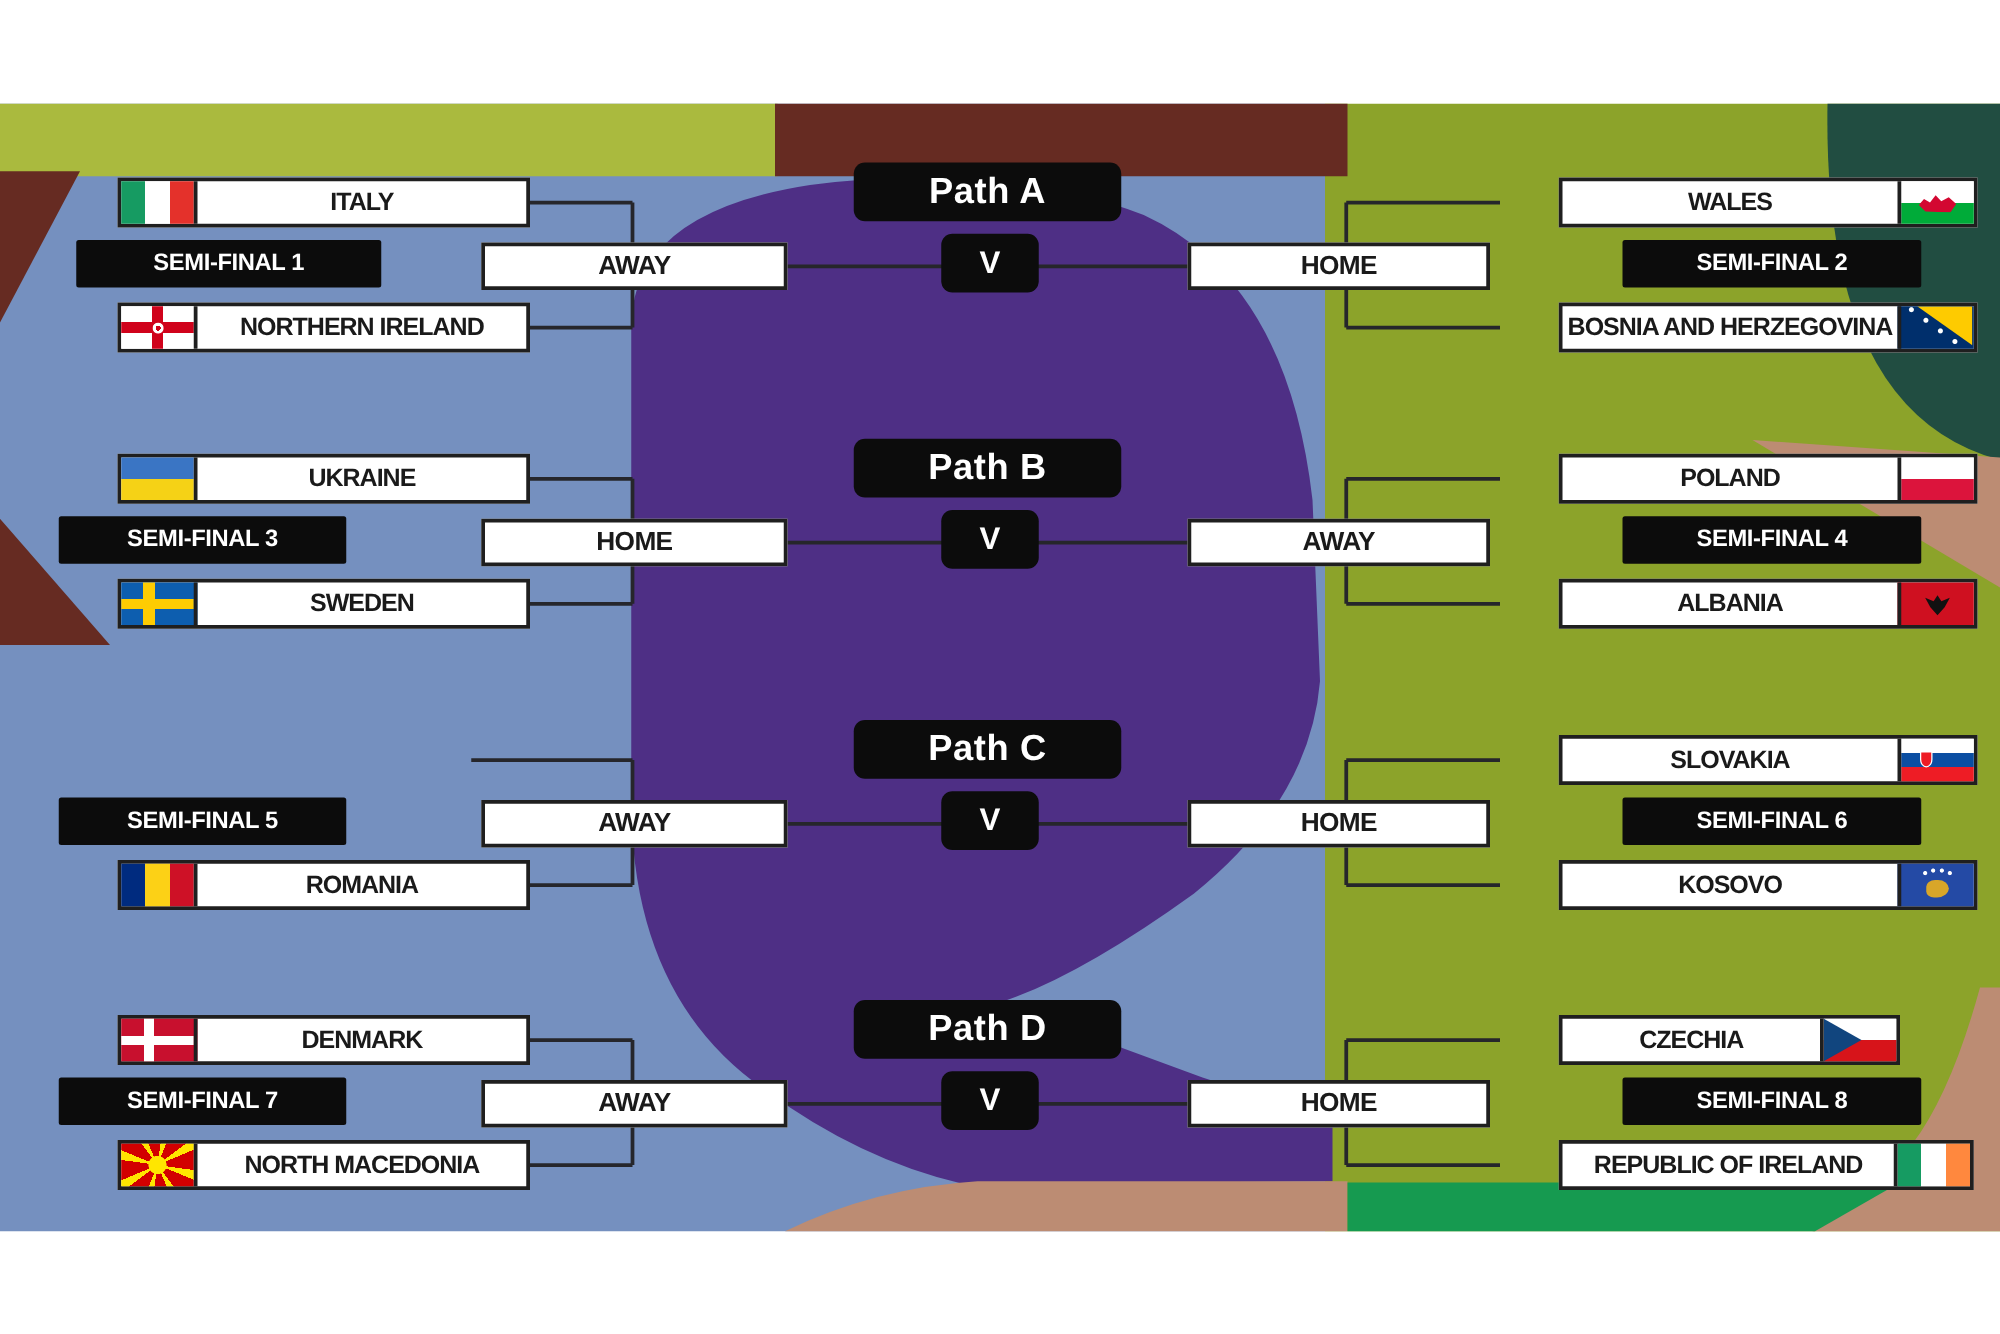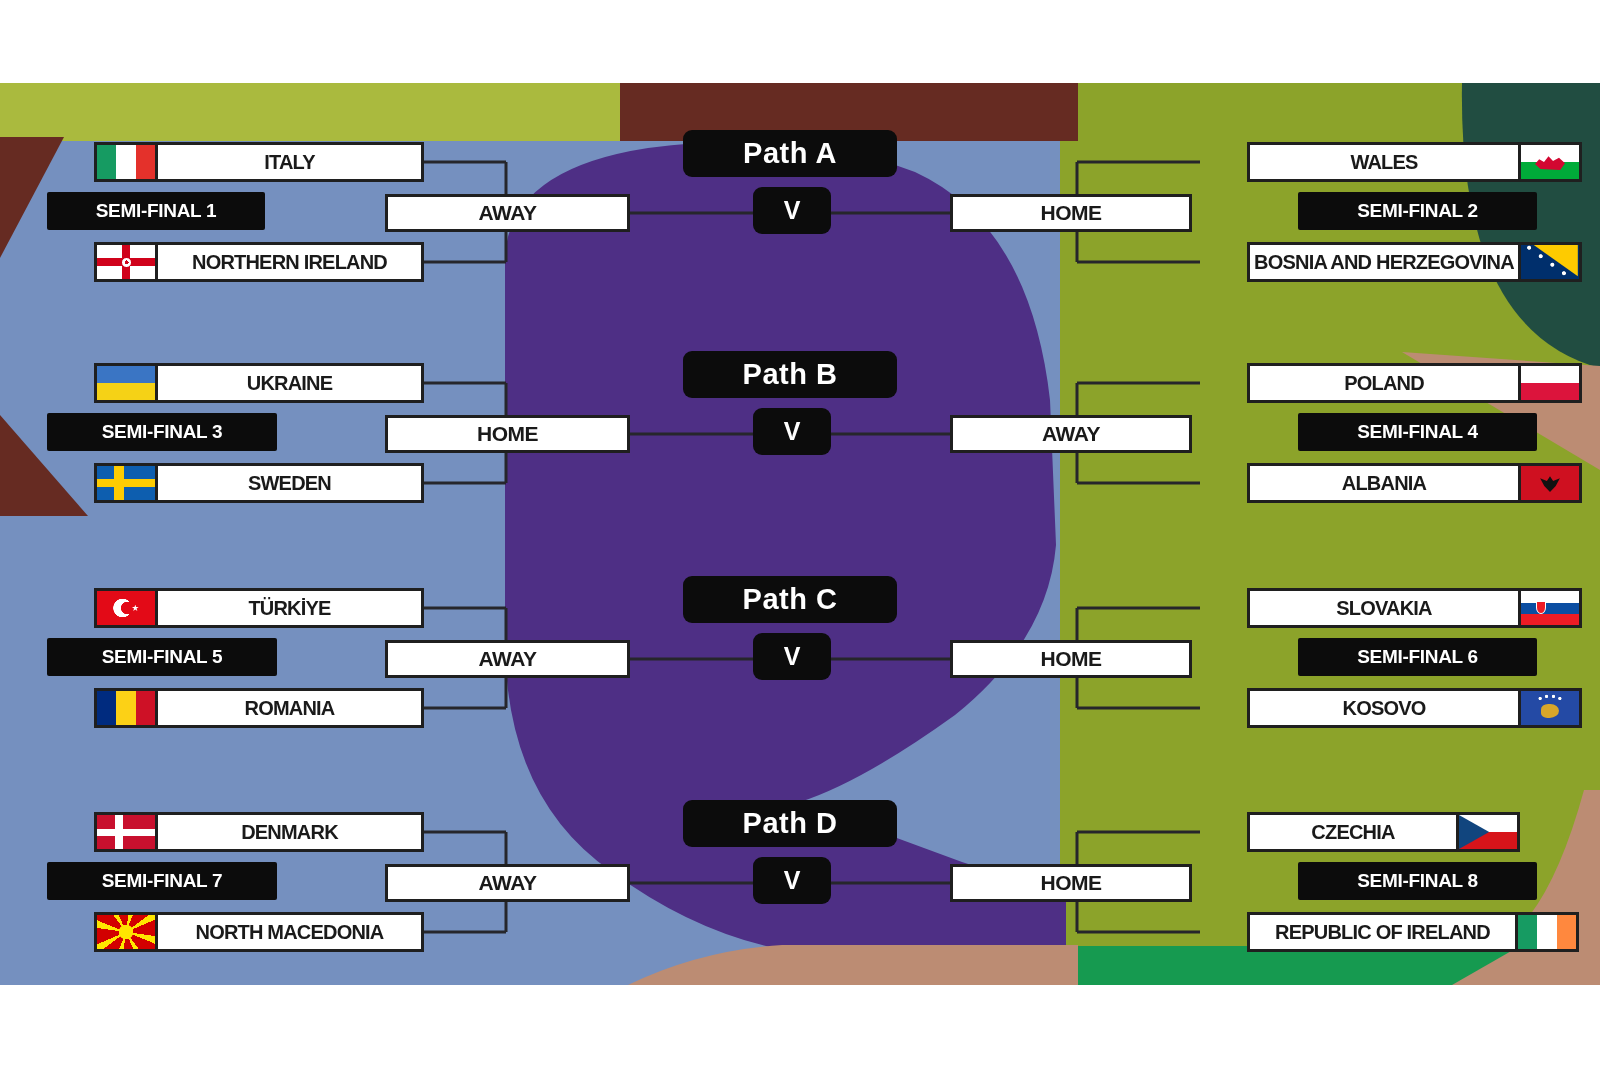--- a/index.html
+++ b/index.html
@@ -102,21 +102,21 @@
       <path d="M377 832 H506 M377 932 H506 M506 832 V932 M506 883 H1077 M1077 832 H1200 M1077 932 H1200 M1077 832 V932"></path>
     </g>
   </svg>
 
   <div class="box plabel" style="left:683px;top:130px">Path A</div>
   <div class="box vbox" style="left:753px;top:187px">V</div>
   <div class="box team team-left" style="left:47px;top:142px">
     <span class="flag f-italy"></span>
     <span class="name">ITALY</span>
   </div>
-  <div class="box sf" style="left:47px;top:192px;width:218px">SEMI-FINAL 1</div>
+  <div class="box sf" style="left:61px;top:192px;width:244px">SEMI-FINAL 1</div>
   <div class="box team team-left" style="left:47px;top:242px">
     <span class="flag f-northern-ireland"></span>
     <span class="name">NORTHERN IRELAND</span>
   </div>
   <div class="box venue" style="left:385px;top:194px">AWAY</div>
   <div class="box venue" style="left:950px;top:194px;width:242px">HOME</div>
   <div class="box team team-right" style="left:1200px;top:142px;width:335px">
     <span class="name">WALES</span>
     <span class="flag f-wales"></span>
   </div>
@@ -144,24 +144,20 @@
     <span class="flag f-poland"></span>
   </div>
   <div class="box sf" style="left:1298px;top:413px;width:239px">SEMI-FINAL 4</div>
   <div class="box team team-right" style="left:1200px;top:463px;width:335px">
     <span class="name">ALBANIA</span>
     <span class="flag f-albania"></span>
   </div>
 
   <div class="box plabel" style="left:683px;top:576px">Path C</div>
   <div class="box vbox" style="left:753px;top:633px">V</div>
-  <div class="box team team-left" style="left:47px;top:588px">
-    <span class="flag f-turkiye"></span>
-    <span class="name">TÜRKİYE</span>
-  </div>
   <div class="box sf" style="left:47px;top:638px;width:230px">SEMI-FINAL 5</div>
   <div class="box team team-left" style="left:47px;top:688px">
     <span class="flag f-romania"></span>
     <span class="name">ROMANIA</span>
   </div>
   <div class="box venue" style="left:385px;top:640px">AWAY</div>
   <div class="box venue" style="left:950px;top:640px;width:242px">HOME</div>
   <div class="box team team-right" style="left:1200px;top:588px;width:335px">
     <span class="name">SLOVAKIA</span>
     <span class="flag f-slovakia"></span>

